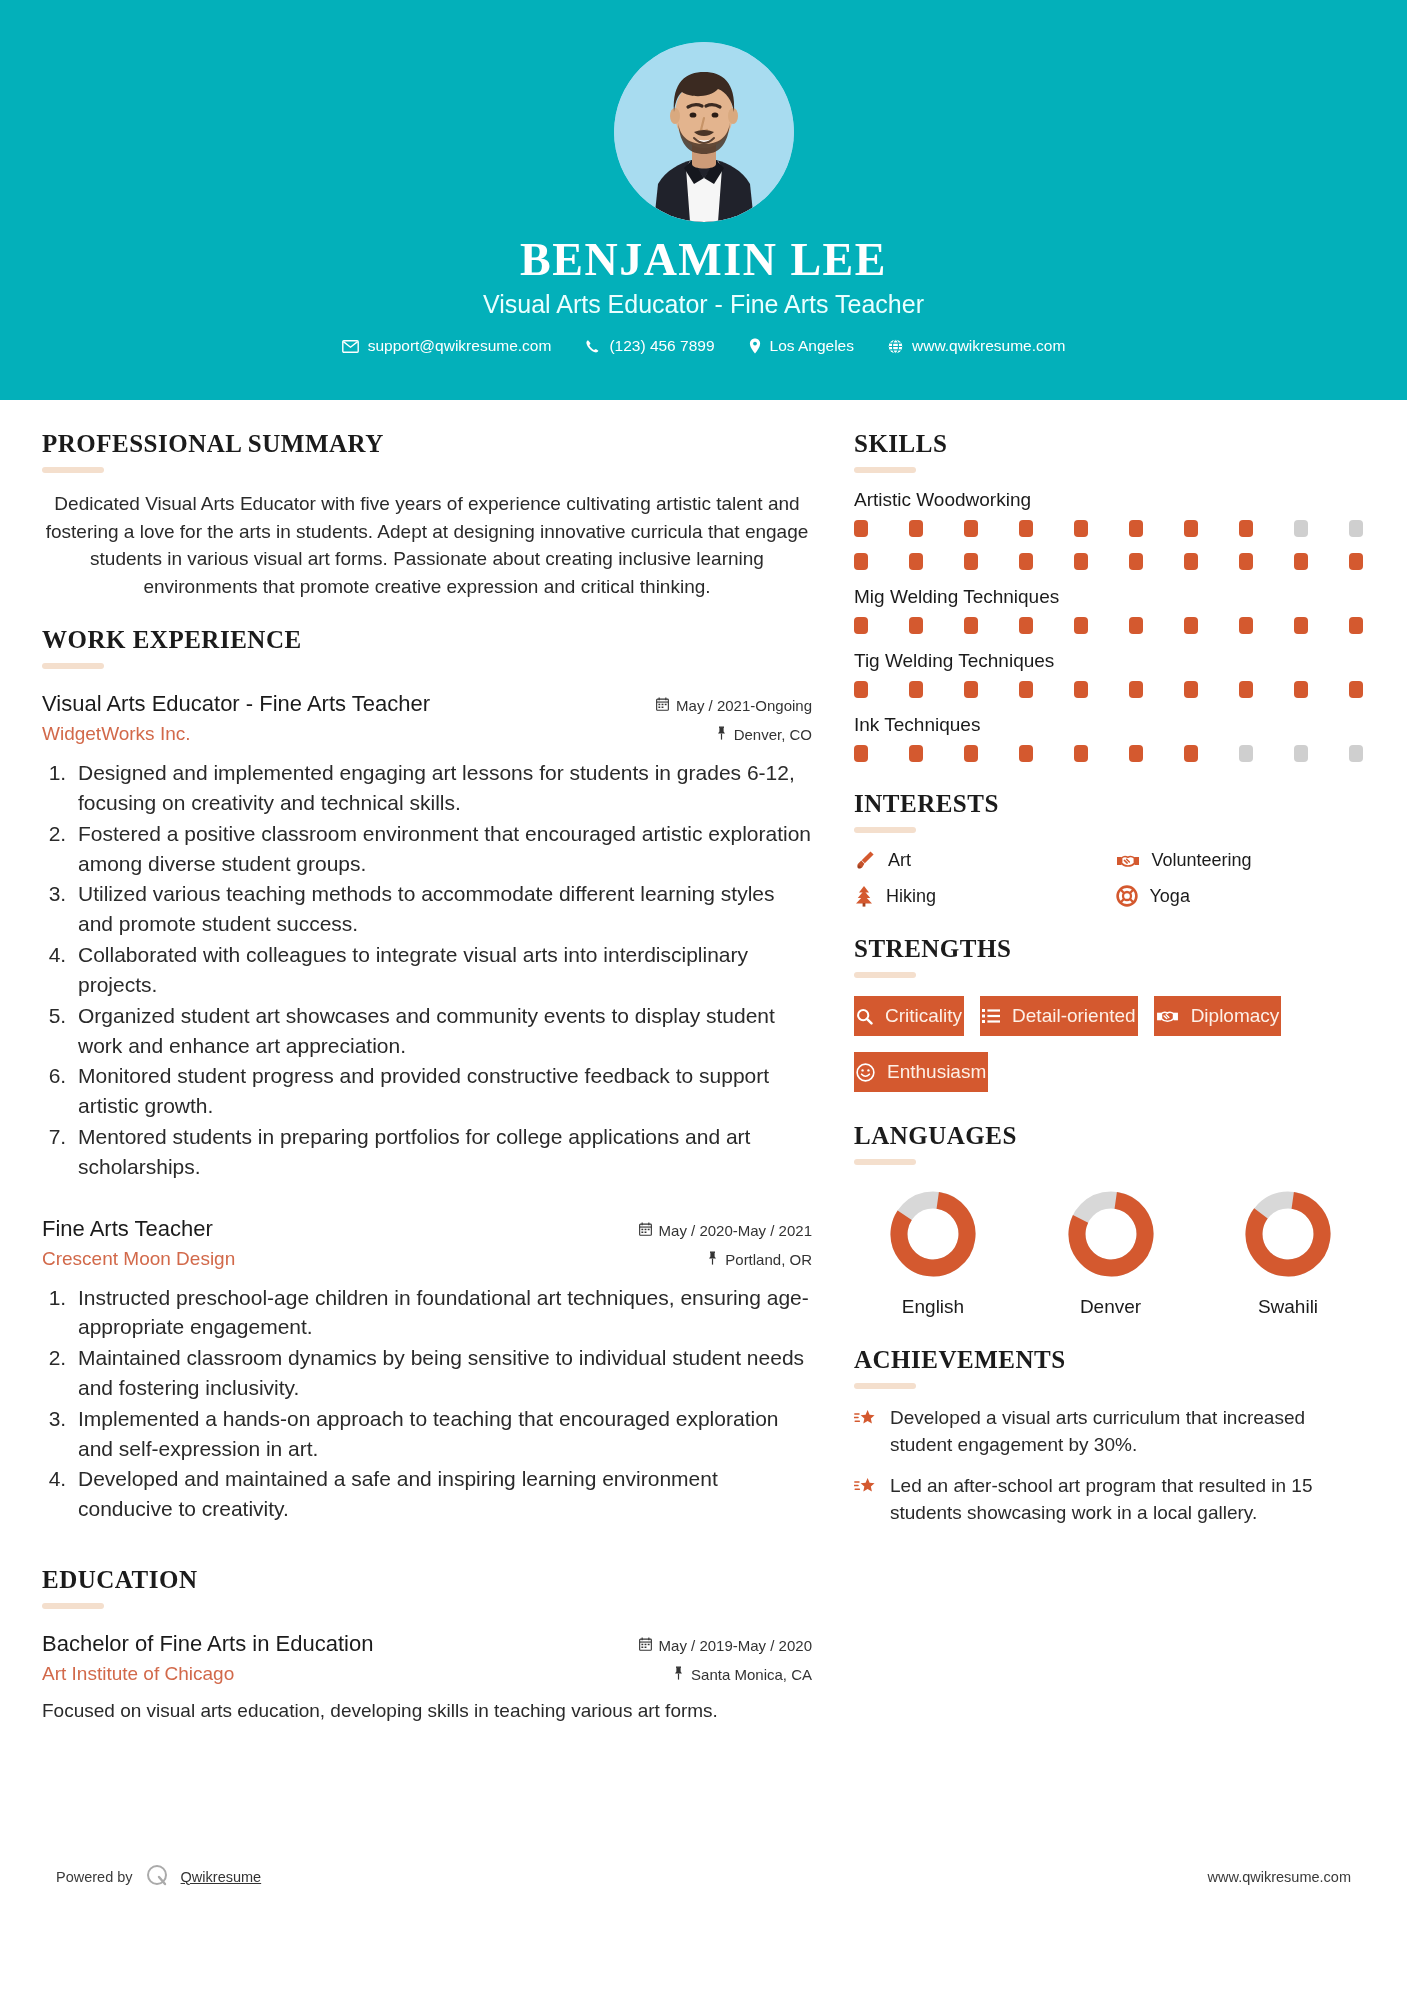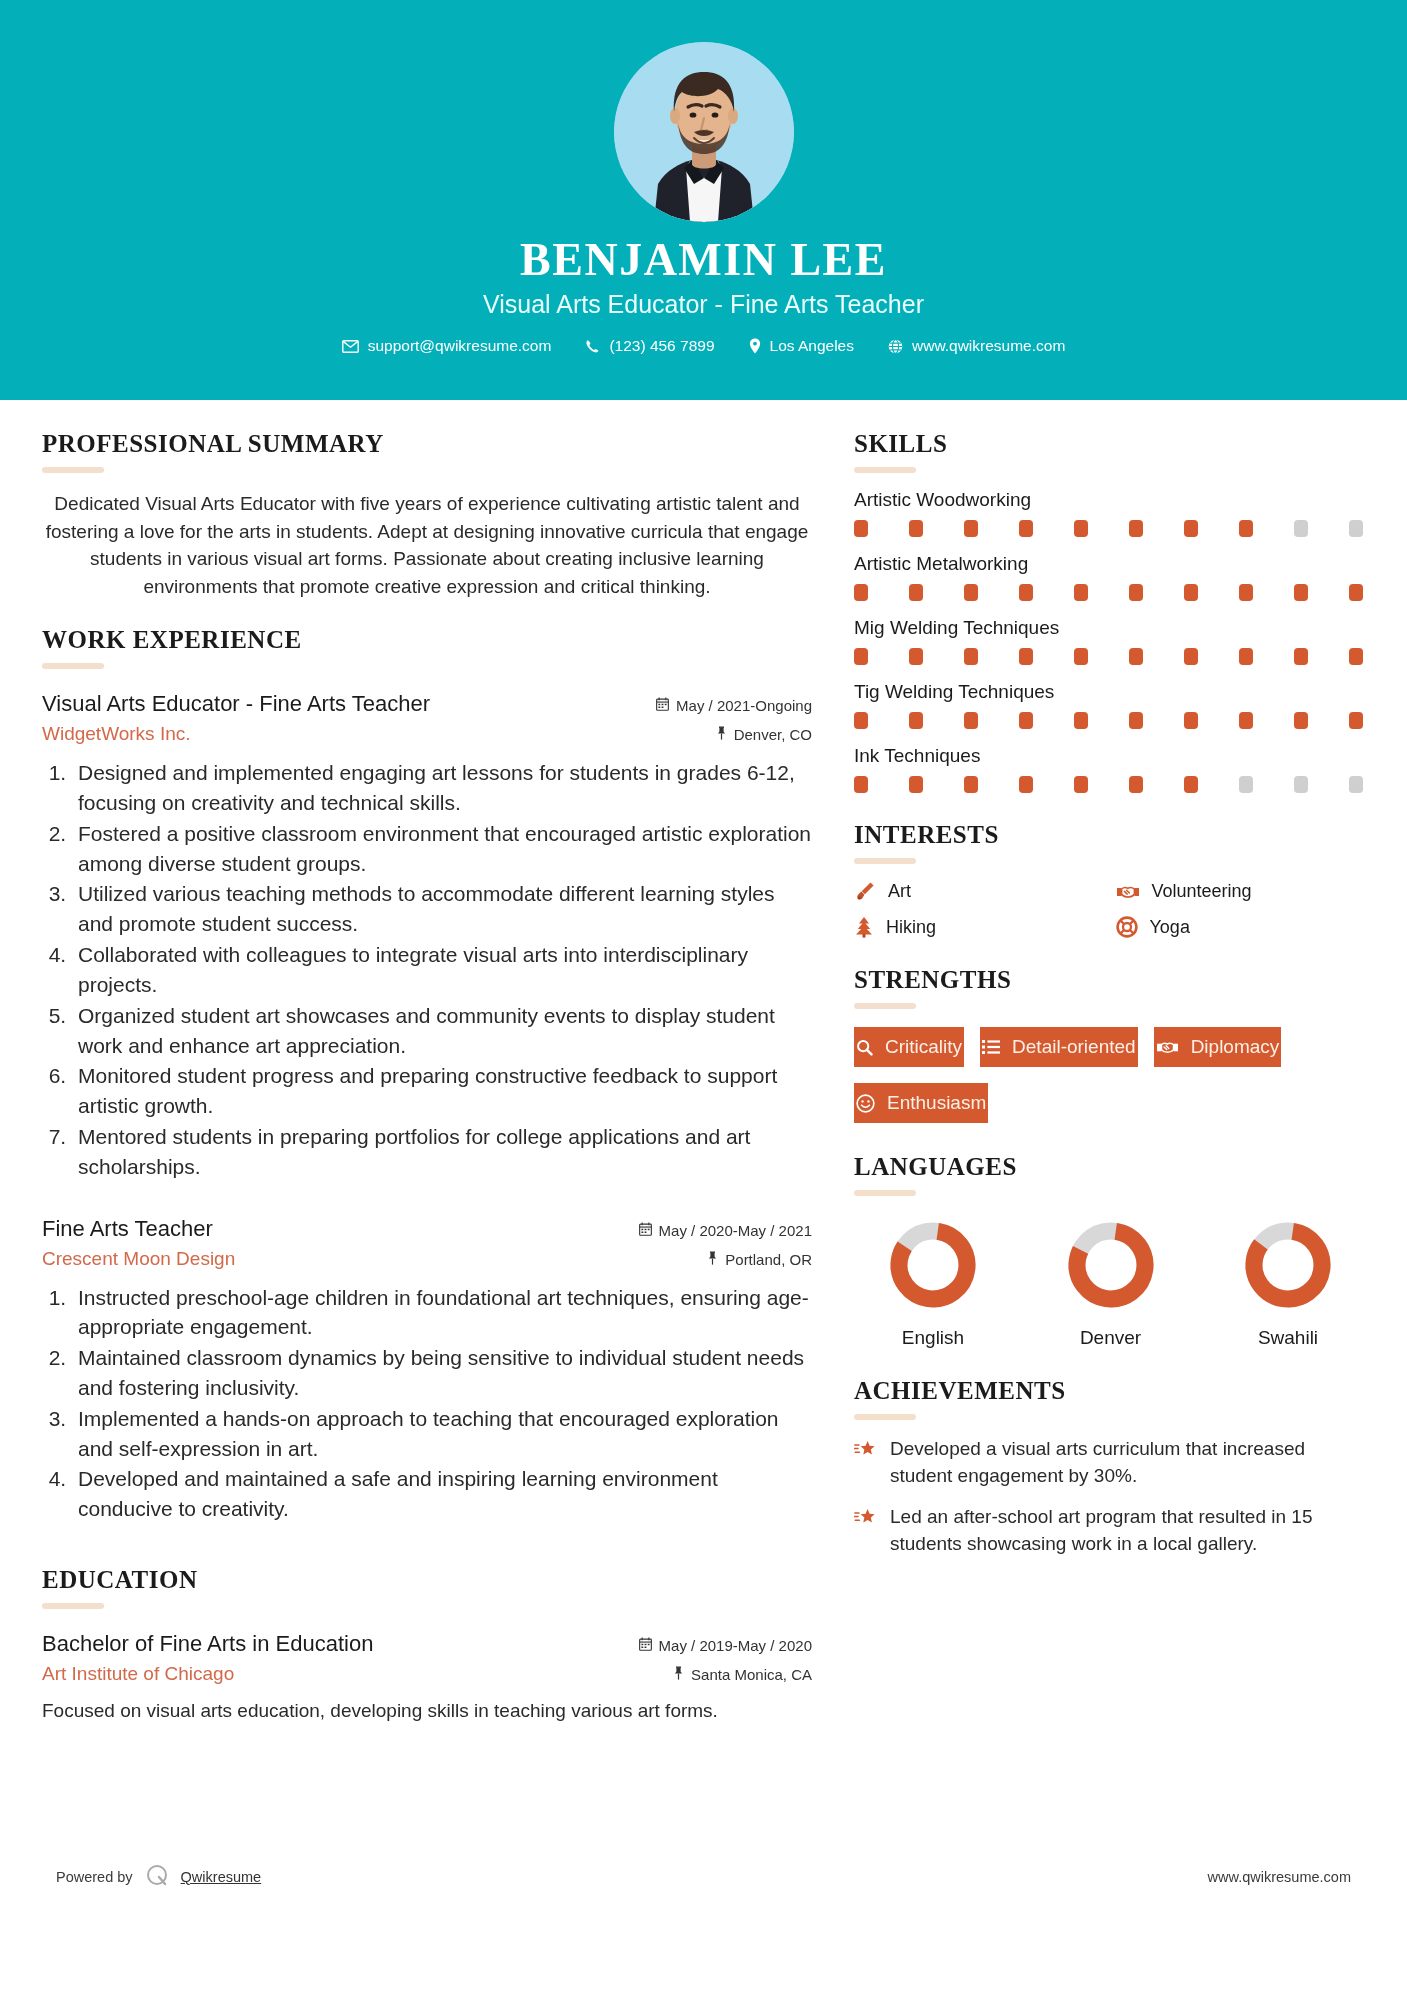--- a/index.html
+++ b/index.html
@@ -387,21 +387,21 @@
               </span>
               <span>Denver, CO</span>
             </div>
           </div>
           <ol class="bullets">
             <li>Designed and implemented engaging art lessons for students in grades 6-12, focusing on creativity and technical skills.</li>
             <li>Fostered a positive classroom environment that encouraged artistic exploration among diverse student groups.</li>
             <li>Utilized various teaching methods to accommodate different learning styles and promote student success.</li>
             <li>Collaborated with colleagues to integrate visual arts into interdisciplinary projects.</li>
             <li>Organized student art showcases and community events to display student work and enhance art appreciation.</li>
-            <li>Monitored student progress and preparing constructive feedback to support artistic growth.</li>
+            <li>Monitored student progress and provided constructive feedback to support artistic growth.</li>
             <li>Mentored students in preparing portfolios for college applications and art scholarships.</li>
           </ol>
         </div>
 
         <div class="entry" style="margin-top:34px">
           <div class="entry-top">
             <div class="entry-role">Fine Arts Teacher</div>
             <div class="entry-meta">
               <span>
                 <svg width="13" height="14" viewBox="0 0 14 15">
@@ -497,21 +497,20 @@
               <span class="dot on"></span>
               <span class="dot on"></span>
               <span class="dot on"></span>
               <span class="dot on"></span>
               <span class="dot on"></span>
               <span class="dot"></span>
               <span class="dot"></span>
             </div>
         </div>
         <div class="skill-block">
-          <div class="skill-name">Artistic Metalworking</div>
           <div class="dots">
               <span class="dot on"></span>
               <span class="dot on"></span>
               <span class="dot on"></span>
               <span class="dot on"></span>
               <span class="dot on"></span>
               <span class="dot on"></span>
               <span class="dot on"></span>
               <span class="dot on"></span>
               <span class="dot on"></span>

